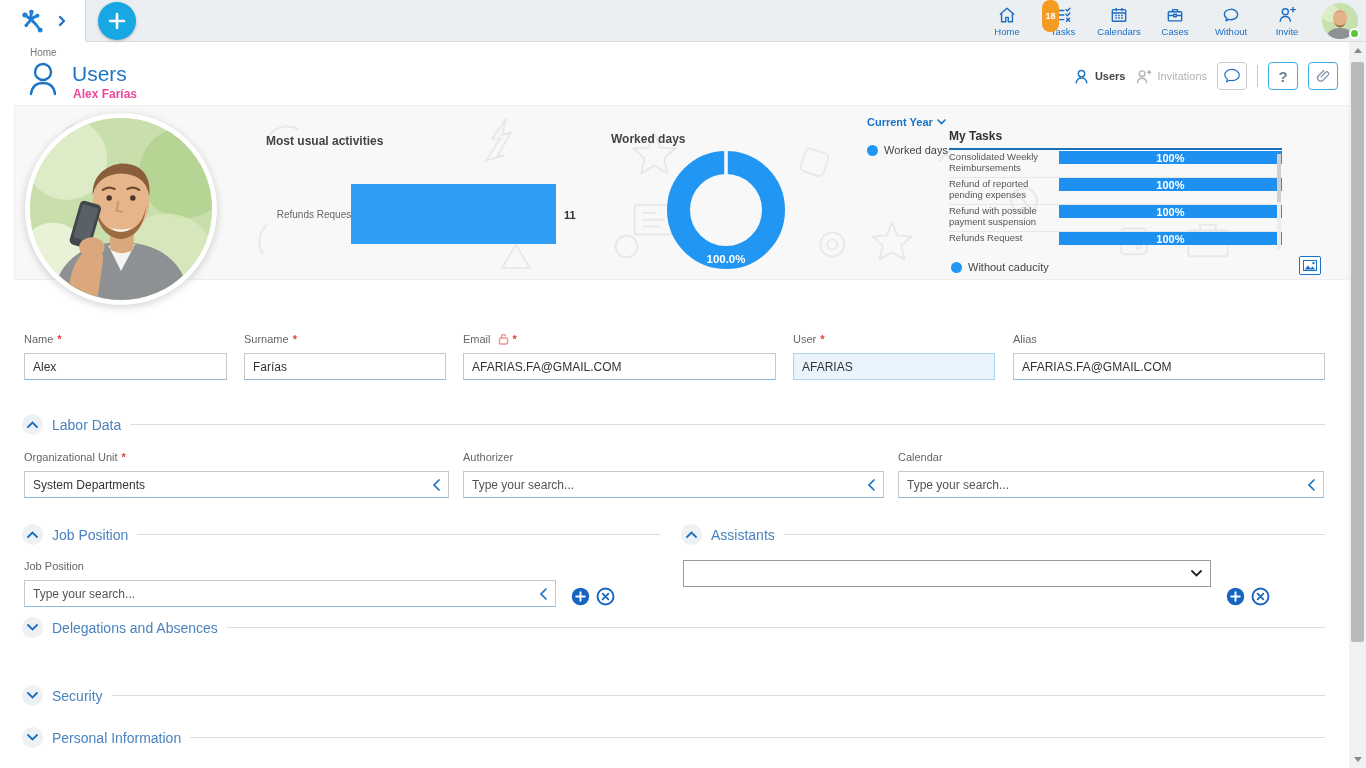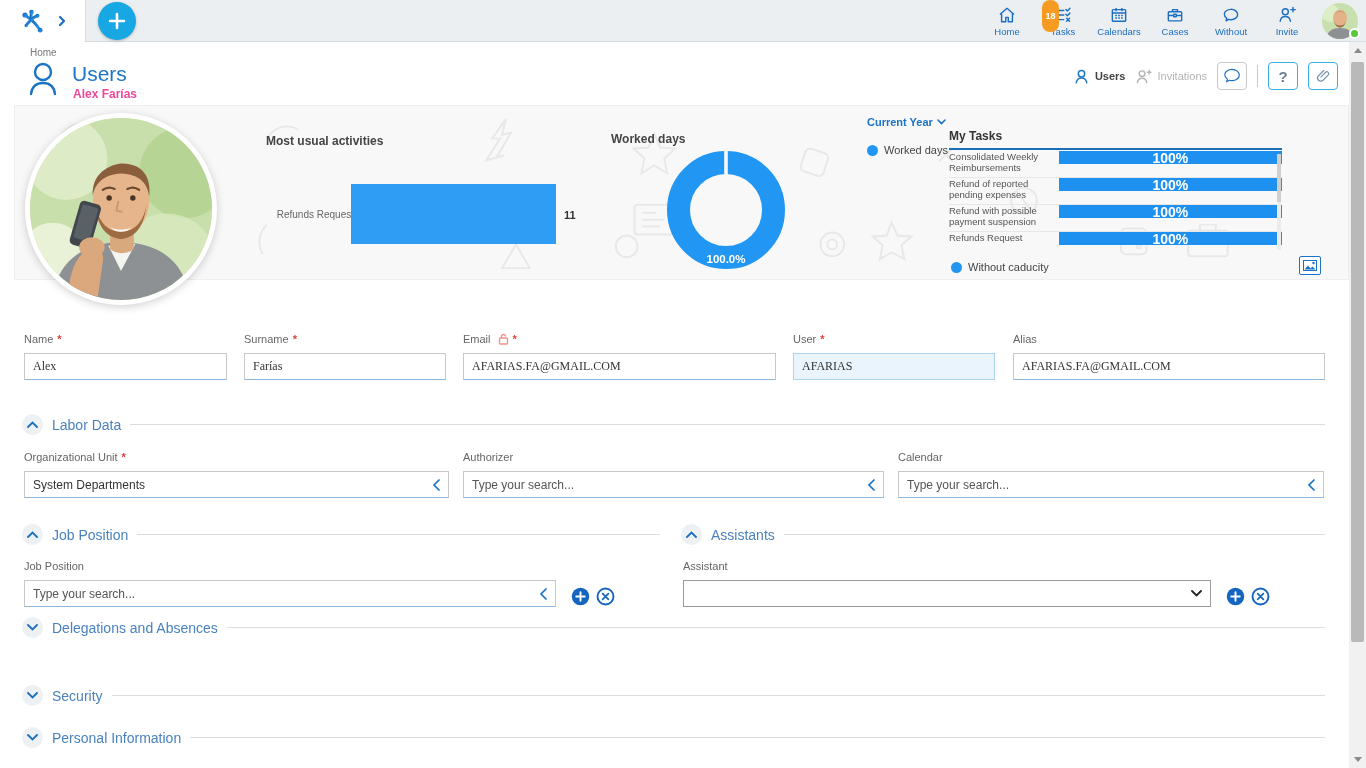--- a/index.html
+++ b/index.html
@@ -55,30 +55,30 @@
   .ldot{width:11px;height:11px;border-radius:50%;background:#2196f3}
   .lg-worked{position:absolute;left:852px;top:38px}
   .lg-caducity{position:absolute;left:936px;top:155px}
   .mt-title{position:absolute;left:934px;top:23px;font-size:12px;font-weight:bold;color:#333}
   .mt-line{position:absolute;left:934px;top:42px;width:333px;height:2px;background:#1a6fb5}
   .mt-rows{position:absolute;left:934px;top:45px;width:333px}
   .mt-row{display:flex;align-items:flex-start;height:27px;border-bottom:1px solid #e7e7e7}
   .mt-row:last-child{border-bottom:none}
   .mt-lbl{width:97px;font-size:9.5px;line-height:1.18;color:#555;padding-right:4px}
   .mt-bar{width:226px;height:13px;background:#1e90f0;display:flex;align-items:center;justify-content:center;margin-left:14px}
-  .mt-bar span{font-size:14px;font-weight:bold;color:#fff}
+  .mt-bar span{font-size:11px;font-weight:bold;color:#fff}
   .mt-scroll{position:absolute;left:1262px;top:48px;width:4px;height:96px;background:#ececec}
   .mt-scroll i{display:block;width:4px;height:48px;background:#cfcfcf}
   .img-btn{position:absolute;left:1284px;top:150px;width:22px;height:19px;border:1px solid #1a73c8;border-radius:2px;background:#fff;display:flex;align-items:center;justify-content:center;cursor:pointer}
 
   
   .fld{position:absolute}
   .flabel{display:flex;align-items:center;gap:4px;font-size:11px;color:#666;margin-bottom:8px}
   .req{color:#e53935;font-weight:bold}
-  .inp{width:100%;height:27px;border:1px solid #c8c8c8;border-bottom-color:#8fb8dd;background:#fff;padding:0 8px;font-size:12px;color:#333;font-family:Liberation Serif, serif}
+  .inp{width:100%;height:27px;border:1px solid #c8c8c8;border-bottom-color:#8fb8dd;background:#fff;padding:0 8px;font-size:12px;color:#333;font-family:Liberation Sans, sans-serif}
   .inp.ro{background:#e9f4fc;border-color:#aed3ee}
   .lookup{width:100%;height:27px;border:1px solid #c8c8c8;border-bottom-color:#8fb8dd;background:#fff;display:flex;align-items:center;padding:0 8px;cursor:text}
   .lookup .val{flex:1;font-size:12px;color:#333;font-weight:500}
   .lookup .ph{flex:1;font-size:12px;color:#555}
   .selbox{width:100%;height:27px;border:1px solid #9a9a9a;background:#fff;display:flex;align-items:center;justify-content:flex-end;padding:0 8px;cursor:pointer}
 
   
   .sec{position:absolute;display:flex;align-items:center;gap:9px}
   .chev-c{width:21px;height:21px;border-radius:50%;background:#eef1f4;display:flex;align-items:center;justify-content:center;cursor:pointer;flex:none}
   .sec .t{font-size:14px;color:#4a82be;white-space:nowrap}
@@ -502,23 +502,20 @@
       <circle cx="10" cy="10" r="9.2" fill="#1464c0"></circle>
         <path d="M10 5.5v9M5.5 10h9" stroke="#fff" stroke-width="2" stroke-linecap="round"></path>
     </svg>
     <svg class="cbtn" viewBox="0 0 20 20">
       <circle cx="10" cy="10" r="8.4" fill="#fff" stroke="#1464c0" stroke-width="2"></circle>
       <path d="M7 7l6 6M13 7l-6 6" stroke="#1464c0" stroke-width="1.8" stroke-linecap="round"></path>
     </svg>
   </div>
 
   <div class="fld" style="left:683px;top:560px;width:528px">
-    <div class="flabel">
-        <span>Assistant</span>
-      </div>
     <div class="selbox">
       <svg width="11" height="7" viewBox="0 0 11 7">
           <path d="M1 1l4.5 4.5L10 1" stroke="#222" stroke-width="1.8" fill="none" stroke-linecap="round"></path>
         </svg>
     </div>
   </div>
   <div class="iconbtns" style="left:1226px;top:587px">
     <svg class="cbtn" viewBox="0 0 20 20">
       <circle cx="10" cy="10" r="9.2" fill="#1464c0"></circle>
         <path d="M10 5.5v9M5.5 10h9" stroke="#fff" stroke-width="2" stroke-linecap="round"></path>

